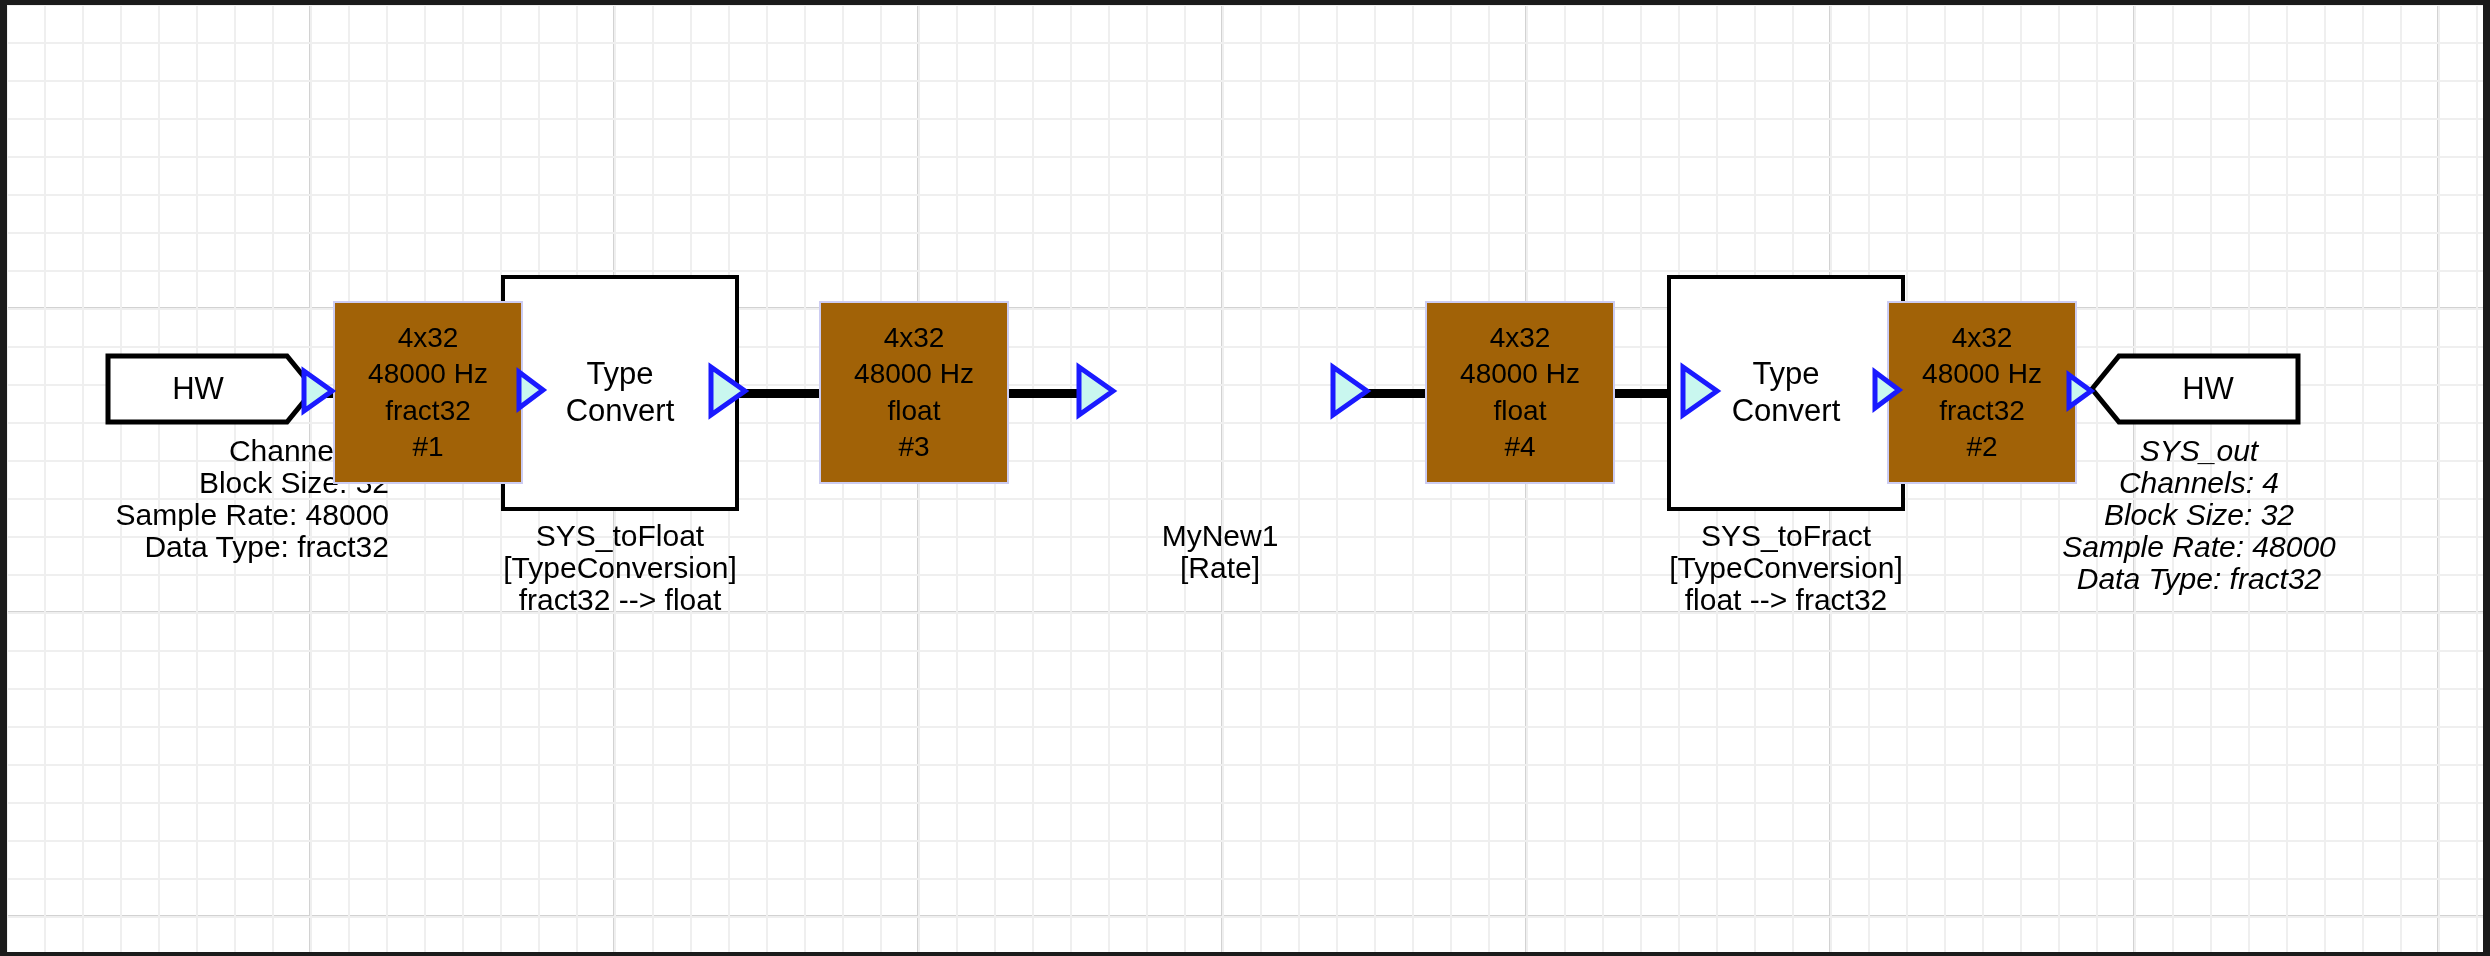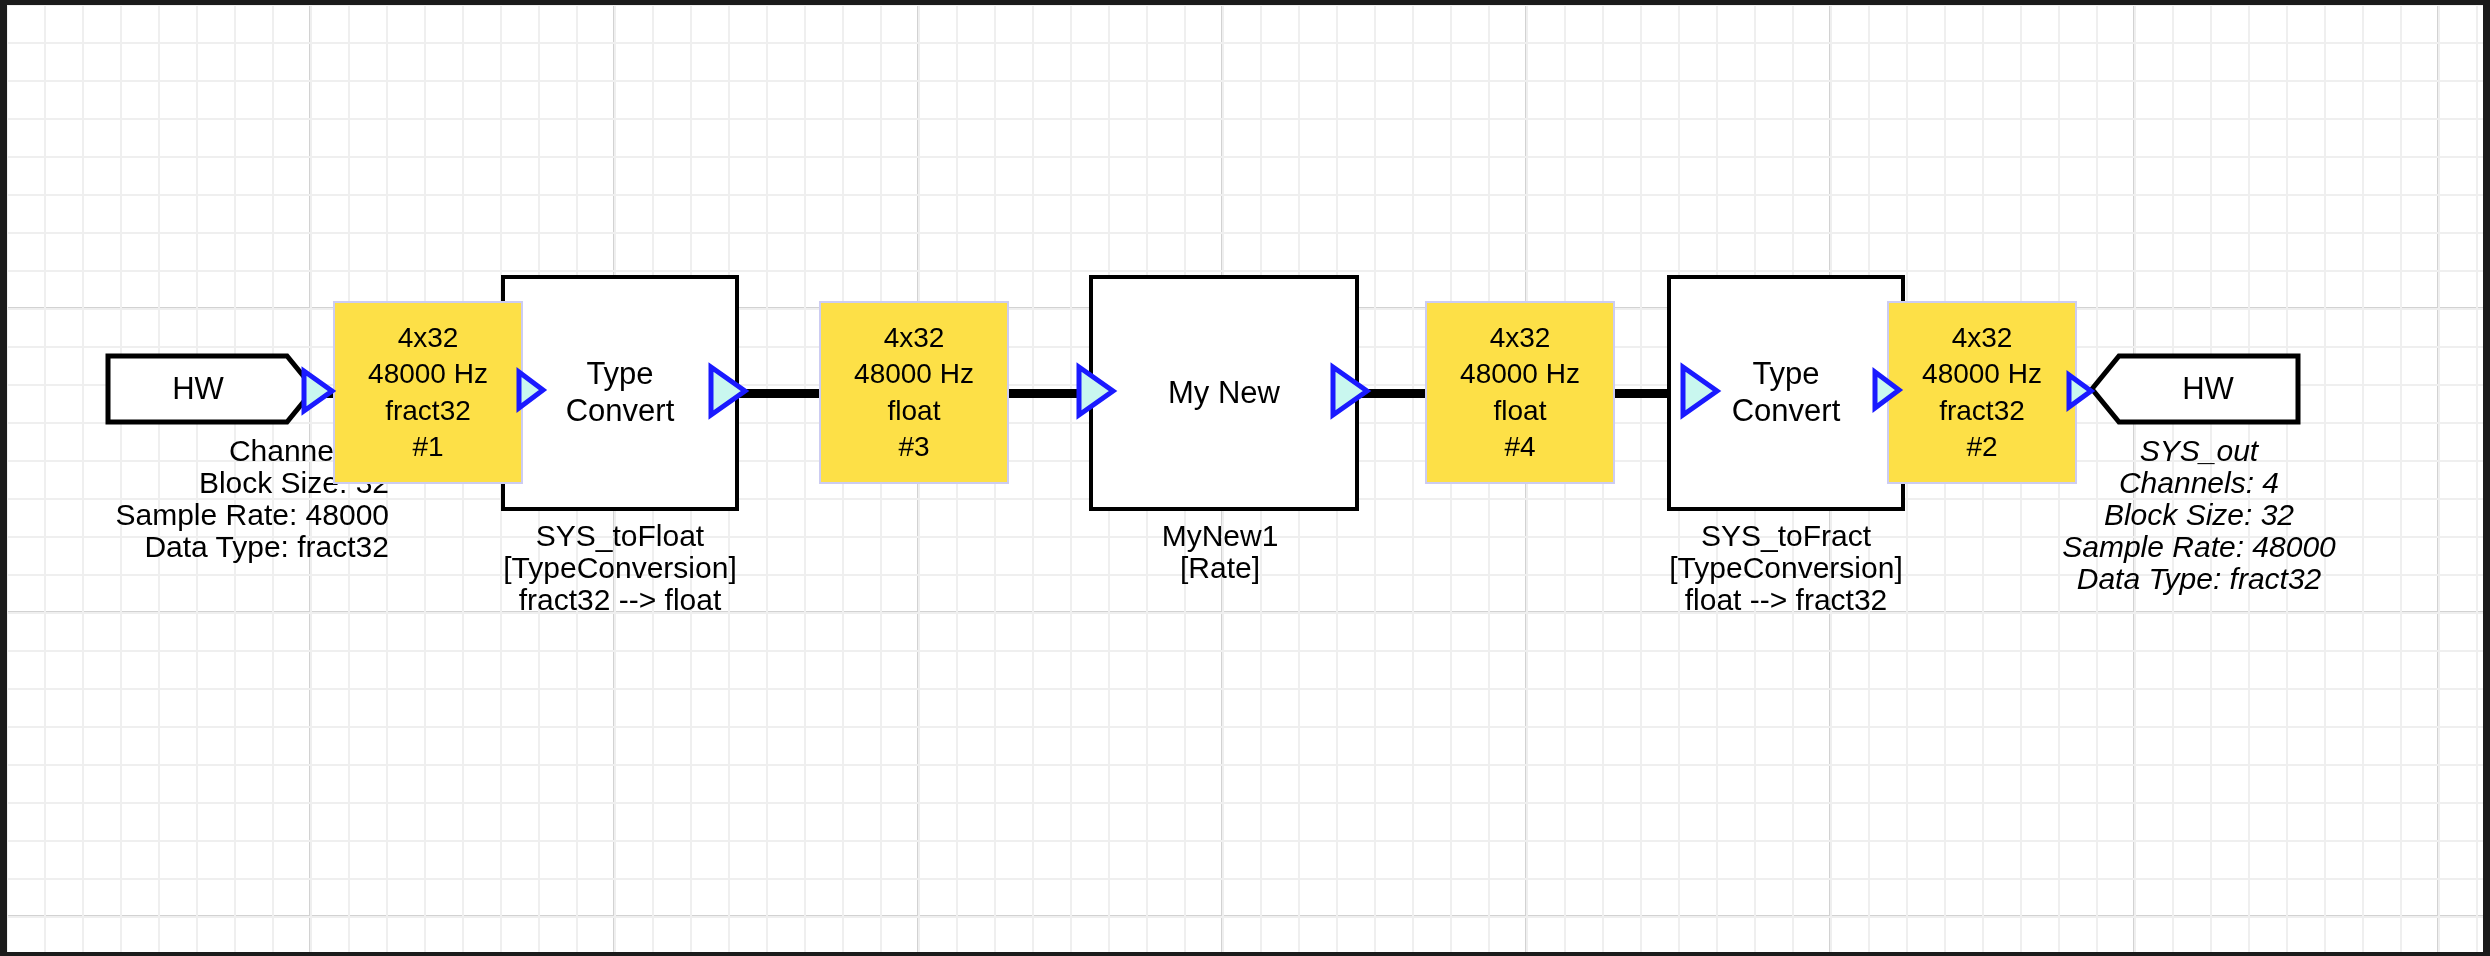--- a/index.html
+++ b/index.html
@@ -51,21 +51,21 @@
     text-align:center;
     font-size:31px;
     color:#000000;
     line-height:1.18;
   }
   .block-rect span{display:block;}
   .hw-svg{position:absolute;left:0;top:0;overflow:visible;}
 
   
   .tagbox{
-    background:#fde047;
+    background:#a16207;
     border:2px solid #ccccf2;
     display:flex;
     flex-direction:column;
     align-items:center;
     justify-content:center;
     text-align:center;
     font-size:28px;
     color:#000000;
     line-height:1.30;
   }
@@ -121,25 +121,20 @@
       <span>Type</span>
       <span>Convert</span>
     </div>
   </div>
   <div class="caption cap-center" style="left:613px;top:515px;">
     <span>SYS_toFloat</span>
     <span>[TypeConversion]</span>
     <span>fract32 --&gt; float</span>
   </div>
 
-  <div class="node block-rect" style="left:1082px;top:270px;width:270px;height:236px;">
-    <div>
-      <span>My New</span>
-    </div>
-  </div>
   <div class="caption cap-center" style="left:1213px;top:515px;">
     <span>MyNew1</span>
     <span>[Rate]</span>
   </div>
 
   <div class="node block-rect" style="left:1660px;top:270px;width:238px;height:236px;">
     <div>
       <span>Type</span>
       <span>Convert</span>
     </div>

